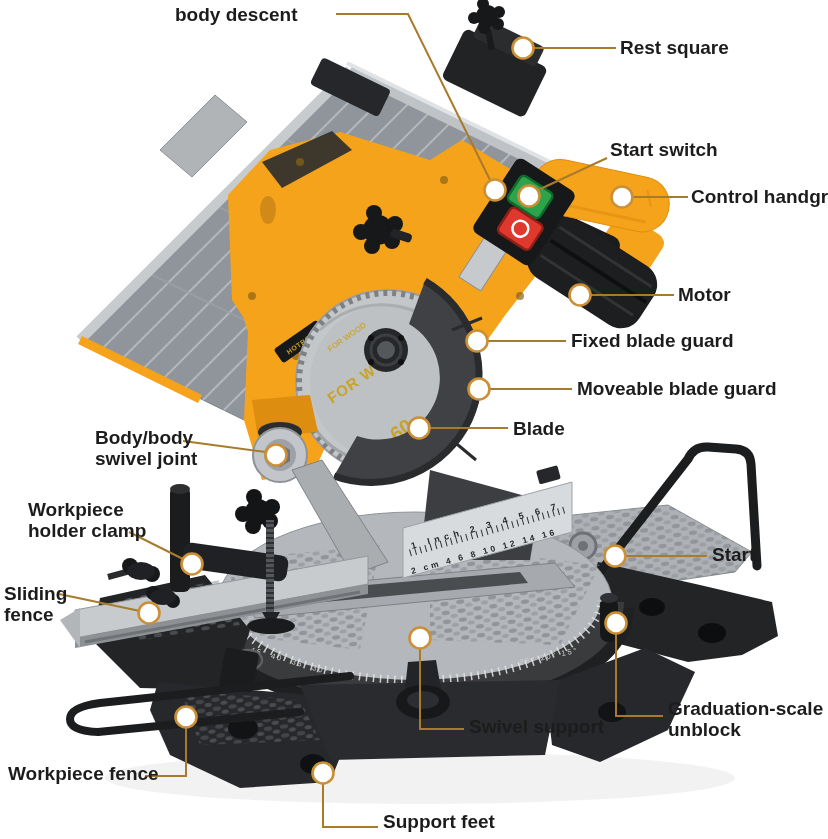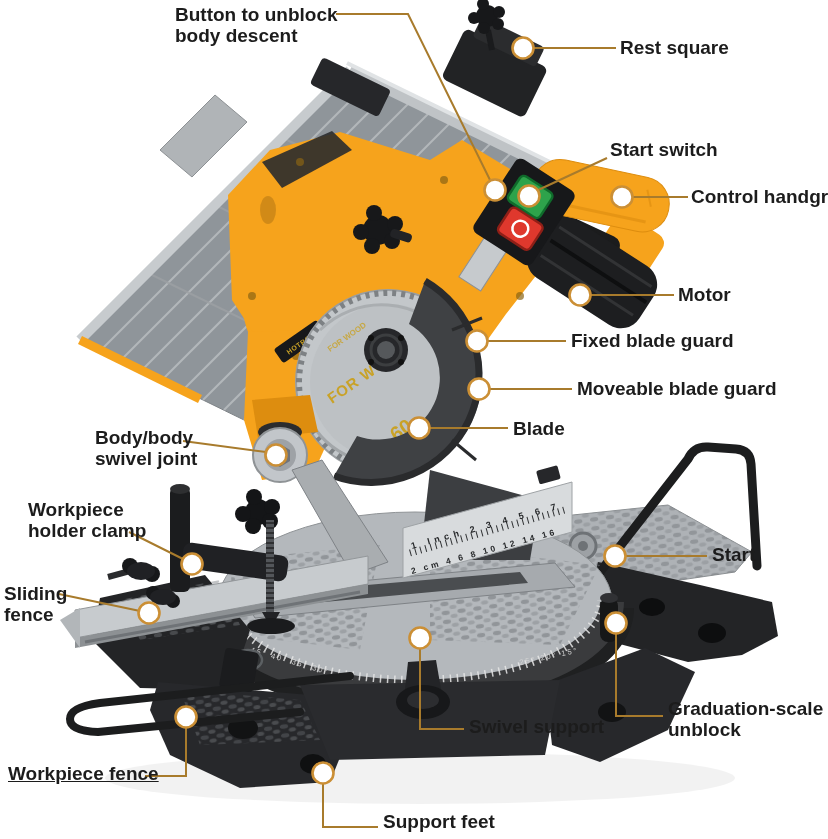--- a/index.html
+++ b/index.html
@@ -312,21 +312,20 @@
       <circle cx="616" cy="623" r="10.5" class="marker"></circle>
       <polyline points="420,648 420,729 464,729" class="leader"></polyline>
       <circle cx="420" cy="638" r="10.5" class="marker"></circle>
       <polyline points="186,727 186,776 145,776" class="leader"></polyline>
       <circle cx="186" cy="717" r="10.5" class="marker"></circle>
       <polyline points="323,783 323,827 378,827" class="leader"></polyline>
       <circle cx="323" cy="773" r="10.5" class="marker"></circle>
     </svg>
 
 <div class="callout" style="left: 175px; top: 4px;">
-      <div>Button to unblock</div>
       <div>body descent</div>
     </div>
     <div class="callout" style="left: 620px; top: 37px;">
       <div>Rest square</div>
     </div>
     <div class="callout" style="left: 610px; top: 139px;">
       <div>Start switch</div>
     </div>
     <div class="callout" style="left: 691px; top: 186px;">
       <div>Control handgrip</div>
@@ -358,19 +357,19 @@
     <div class="callout" style="left: 712px; top: 544px;">
       <div>Start</div>
     </div>
     <div class="callout" style="left: 668px; top: 698px;">
       <div>Graduation-scale</div>
       <div>unblock</div>
     </div>
     <div class="callout" style="left: 469px; top: 716px;">
       <div>Swivel support</div>
     </div>
-    <div class="callout" style="left: 8px; top: 763px; text-decoration: underline;">
+    <div class="callout" style="left: 8px; top: 763px;">
       <div>Workpiece fence</div>
     </div>
     <div class="callout" style="left: 383px; top: 811px;">
       <div>Support feet</div>
     </div>
   </div>
 
 </body></html>

